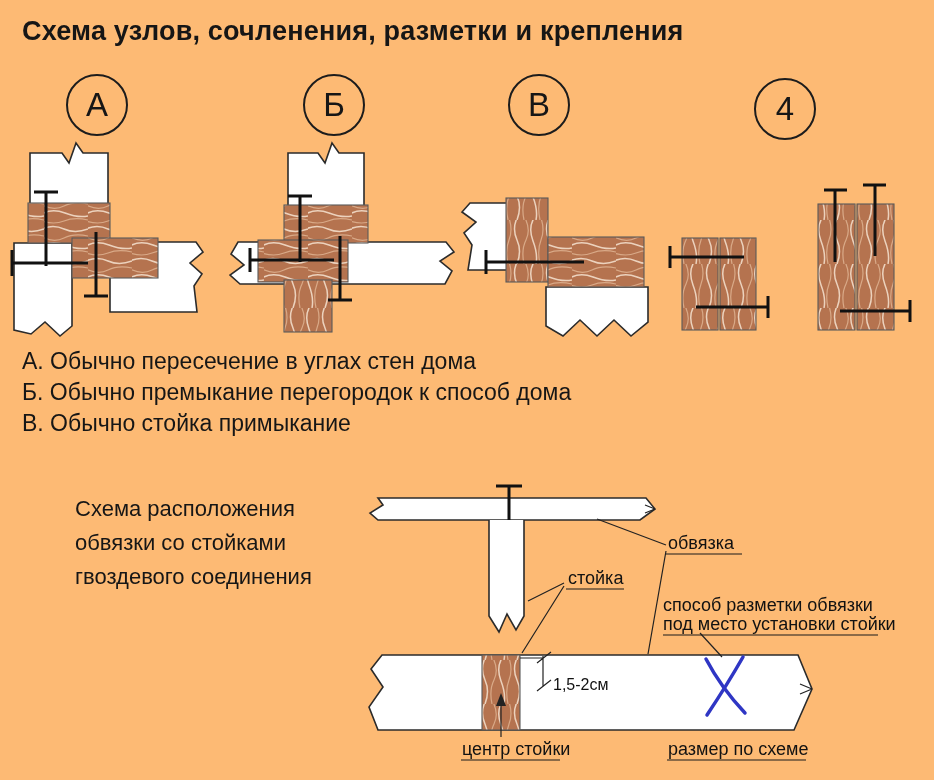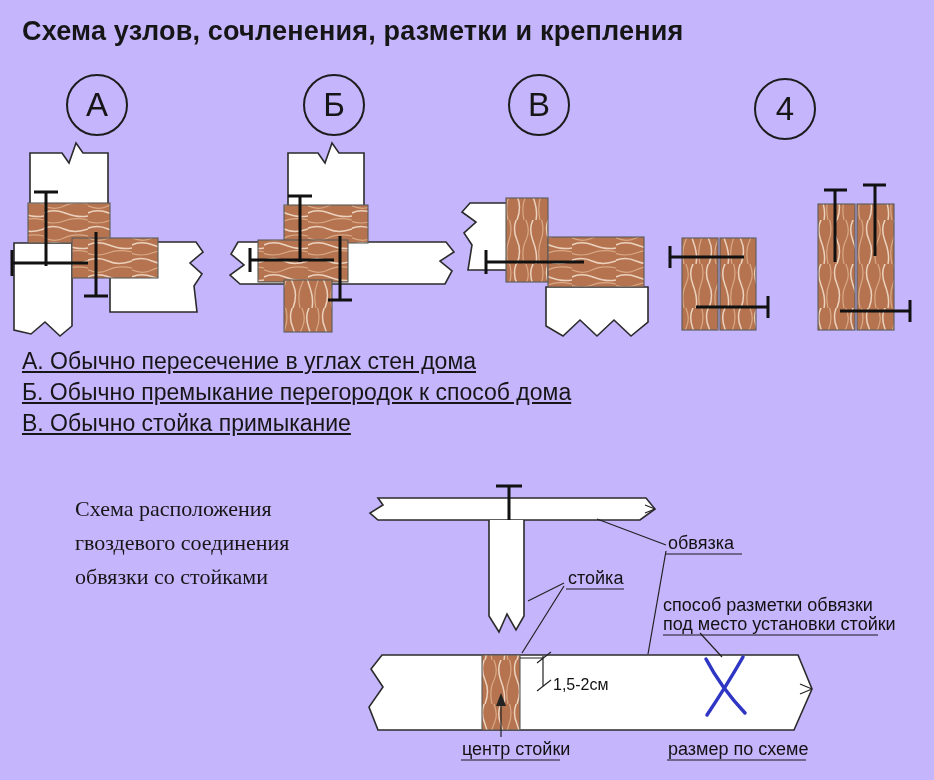--- a/index.html
+++ b/index.html
@@ -1,24 +1,24 @@
 <!DOCTYPE html>
 <html style="--wood: #b5734f; --grain-light: #ecd2bd; --grain-dark: #d9a987; --nail: #111111; --mark-blue: #2f36c4; --text: #161616;"><head>
 <meta charset="utf-8">
 <style>
   html,body{margin:0;padding:0;background:#fff;}
-  .page{position:relative;width:934px;height:780px;background:#c4b5fd;overflow:hidden;
+  .page{position:relative;width:934px;height:780px;background:#fdba74;overflow:hidden;
         font-family:"Liberation Sans",sans-serif;color:var(--text,#161616);}
   .page-title{position:absolute;left:22px;top:16px;font-size:27px;font-weight:700;
               letter-spacing:.2px;white-space:nowrap;}
   .circle{position:absolute;width:58px;height:58px;border:2px solid #1c1c1c;border-radius:50%;
           display:flex;align-items:center;justify-content:center;font-size:33px;}
-  .legend{position:absolute;left:22px;top:346px;font-size:23px;line-height:31px;text-decoration:underline;}
+  .legend{position:absolute;left:22px;top:346px;font-size:23px;line-height:31px;}
   .legend div{white-space:nowrap;}
-  .caption{position:absolute;left:75px;top:492px;font-size:22px;line-height:34px;font-family:Liberation Serif, serif;}
+  .caption{position:absolute;left:75px;top:492px;font-size:22px;line-height:34px;}
   svg{position:absolute;left:0;}
   .board{fill:#ffffff;stroke:#2b2b2b;stroke-width:1.6;stroke-linejoin:miter;}
   .woodrect{stroke:#5a5a5a;stroke-width:1.1;}
   .wood-base{fill:var(--wood,#b5734f);}
   .g1{fill:none;stroke:var(--grain-light,#ecd2bd);stroke-width:1.5;}
   .g2{fill:none;stroke:var(--grain-dark,#d9a987);stroke-width:1.2;}
   .nail{fill:none;stroke:var(--nail,#111111);stroke-width:3;}
   .thin{fill:none;stroke:#222;stroke-width:1.2;}
   .xmark{fill:none;stroke:var(--mark-blue,#2f36c4);stroke-width:3.5;stroke-linecap:round;}
   svg text{font-family:"Liberation Sans",sans-serif;font-size:18px;fill:#121212;}
@@ -107,22 +107,22 @@
   </svg>
 
   <div class="legend">
     <div>А. Обычно пересечение в углах стен дома</div>
     <div>Б. Обычно премыкание перегородок к способ дома</div>
     <div>В. Обычно стойка примыкание</div>
   </div>
 
   <div class="caption">
     <div>Схема расположения</div>
+    <div>обвязки со стойками</div>
     <div>гвоздевого соединения</div>
-    <div>обвязки со стойками</div>
   </div>
 
   <svg style="top:470px;" width="934" height="310" viewBox="0 470 934 310">
 
     <path class="board" d="M382,498 H646 l9,11 l-15,11 H378 l-8,-7 l13,-8 l-5,-7 Z"></path>
     <path class="thin" d="M655,509 l-10,-4 M655,509 l-10,4"></path>
     <path class="nail" d="M496,486 H522 M509,486 V548"></path>
 
     <path class="board" d="M489,520 V616 l10,16 l8,-18 l9,16 l8,-14 V520"></path>
 

